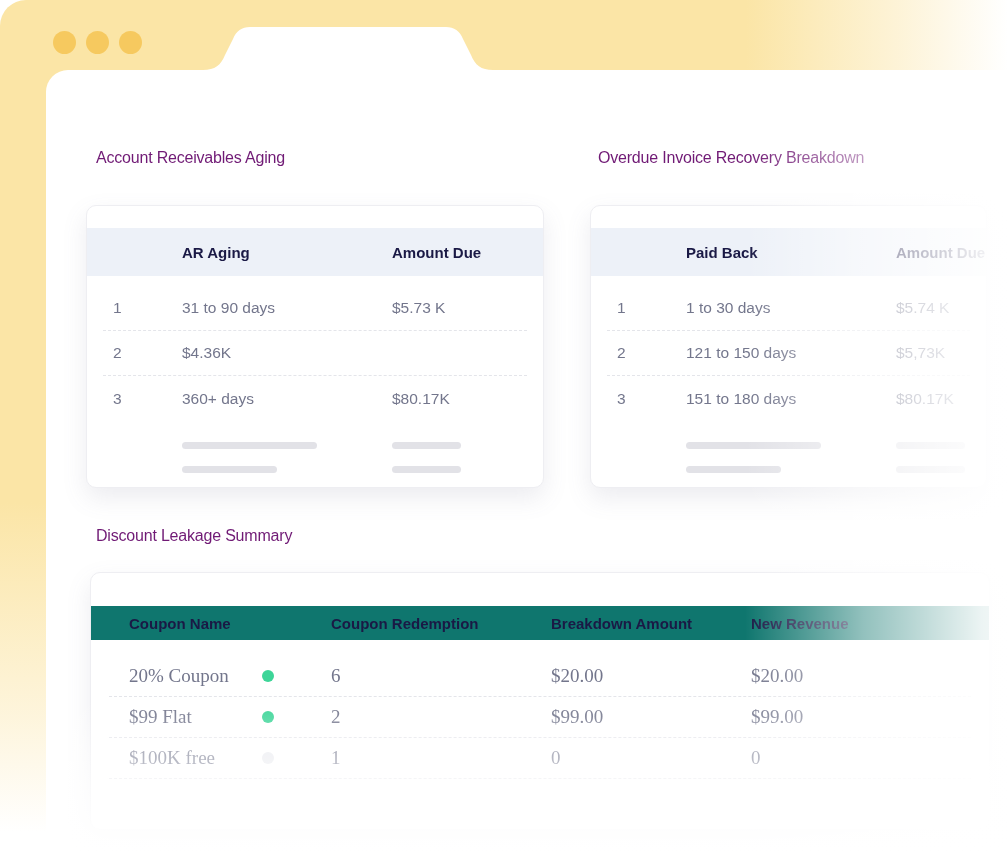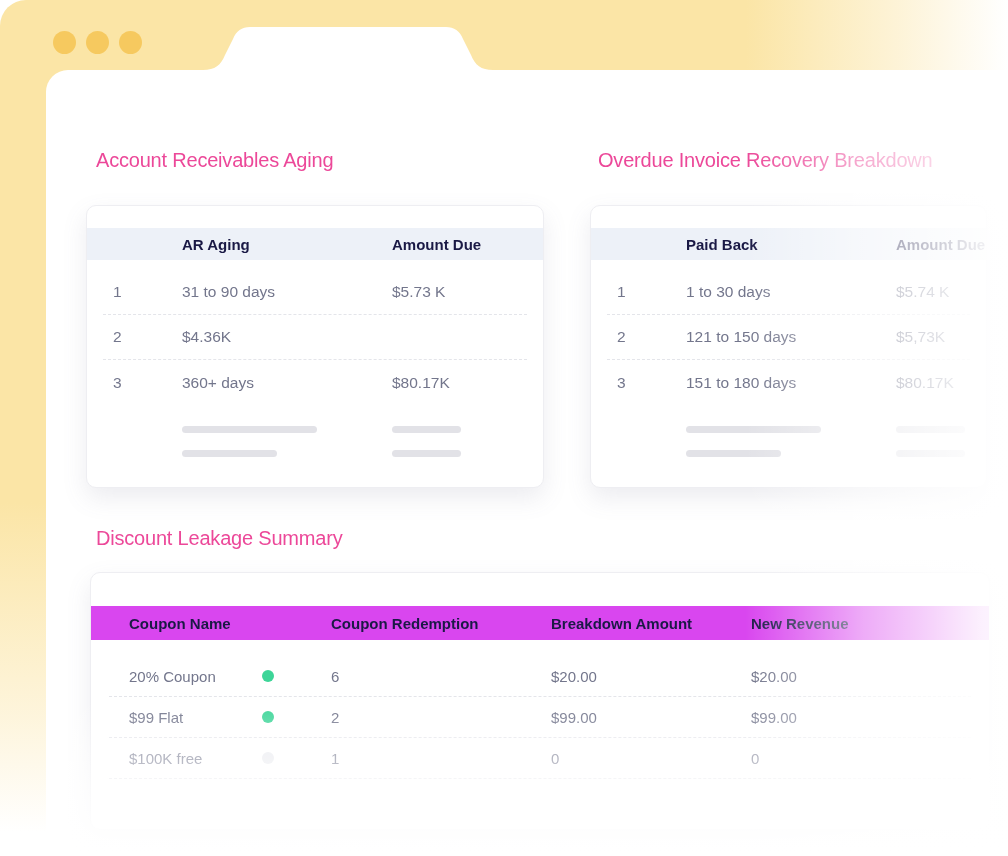--- a/index.html
+++ b/index.html
@@ -34,41 +34,41 @@
   .tab { position:absolute; left:203px; top:27px; width:290px; height:43px; z-index:2; }
 
   .window {
     position:absolute; left:46px; top:70px; width:962px; height:786px;
     background:#ffffff; border-top-left-radius:22px; z-index:1;
   }
 
   
   .section-title {
     position:absolute; z-index:3;
-    font-size:20px; font-weight:500; letter-spacing:-0.2px; color:#ec4899;
+    font-size:16px; font-weight:500; letter-spacing:-0.2px; color:#701a75;
     white-space:nowrap;
   }
   .t1 { left:96px; top:149px; }
   .t2 { left:598px; top:149px; }
   .t3 { left:96px; top:527px; }
 
   
   .card {
     position:absolute; z-index:3; background:#ffffff;
     border:1px solid #EEEEF2; border-radius:10px;
     box-shadow:0 10px 24px rgba(112,112,140,0.13);
     overflow:hidden;
   }
   .card1 { left:86px;  top:205px; width:458px; height:283px; }
   .card2 { left:590px; top:205px; width:397px; height:283px; }
   .card3 { left:90px;  top:572px; width:900px; height:258px; }
 
   
   .mini-head {
-    margin-top:22px; height:32px; background:#EDF1F8;
+    margin-top:22px; height:48px; background:#EDF1F8;
     display:grid; grid-template-columns:69px 210px 1fr;
     padding-left:26px; align-items:center;
     font-size:15px; font-weight:700; color:#1A1945;
   }
   .mini-rows { margin:10px 16px 0 16px; }
   .mrow {
     display:grid; grid-template-columns:69px 210px 1fr;
     padding-left:10px; height:45px; align-items:center;
     font-size:15.5px; color:#73768C;
     border-bottom:1px dashed #E4E5EA;
@@ -78,32 +78,32 @@
   .skel-rows { margin:12px 16px 0 16px; }
   .srow {
     display:grid; grid-template-columns:69px 210px 1fr;
     padding-left:10px; height:24px; align-items:center;
   }
   .bar { height:7px; border-radius:4px; background:#E2E2E7; }
   .bar.name-lg { width:135px; } .bar.name-sm { width:95px; } .bar.amt { width:69px; }
 
   
   .wide-head {
-    margin-top:33px; height:34px; background:#d946ef;
+    margin-top:33px; height:34px; background:#0f766e;
     display:grid; grid-template-columns:202px 220px 200px 1fr;
     padding-left:38px; align-items:center;
     font-size:15px; font-weight:700; color:#1A1945; white-space:nowrap;
   }
   .wide-rows { margin:16px 18px 0 18px; }
   .wrow {
     position:relative;
     display:grid; grid-template-columns:202px 220px 200px 1fr;
     padding-left:20px; height:41px; align-items:center;
-    font-size:15px; color:#73768C;
-    border-bottom:1px dashed #E4E5EA; white-space:nowrap;
+    font-size:19px; color:#73768C;
+    border-bottom:1px dashed #E4E5EA; white-space:nowrap;font-family:Liberation Serif, serif;
   }
   .coupon-dot {
     position:absolute; left:153px; top:50%; transform:translateY(-50%);
     width:12px; height:12px; border-radius:50%;
   }
   .coupon-dot.green { background:#3DD598; }
   .coupon-dot.gray  { background:#E8E9EE; }
 
   
   .fade-right {

